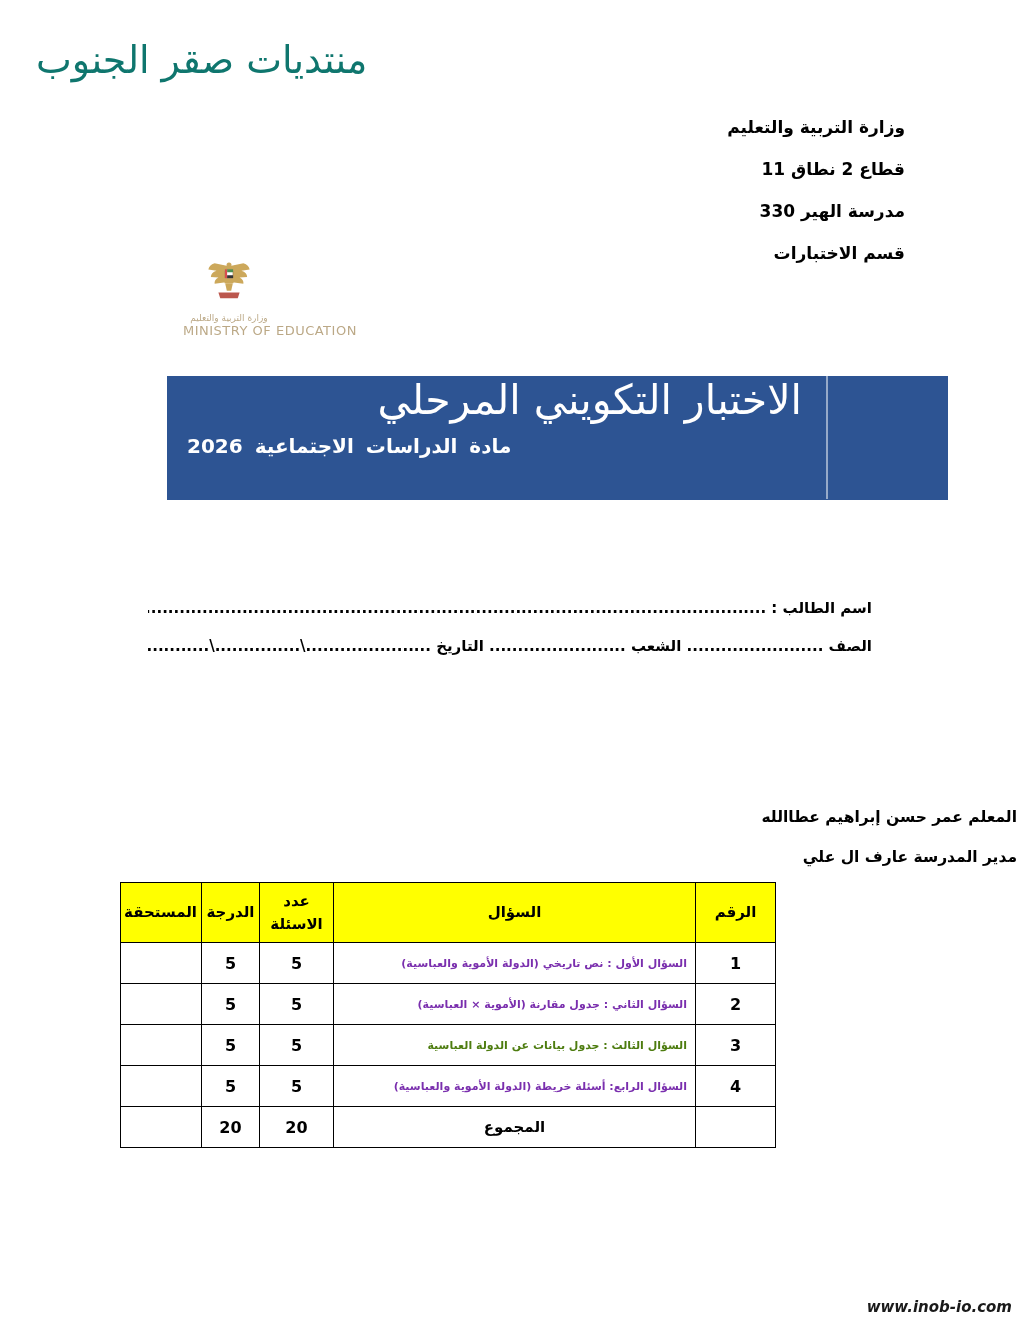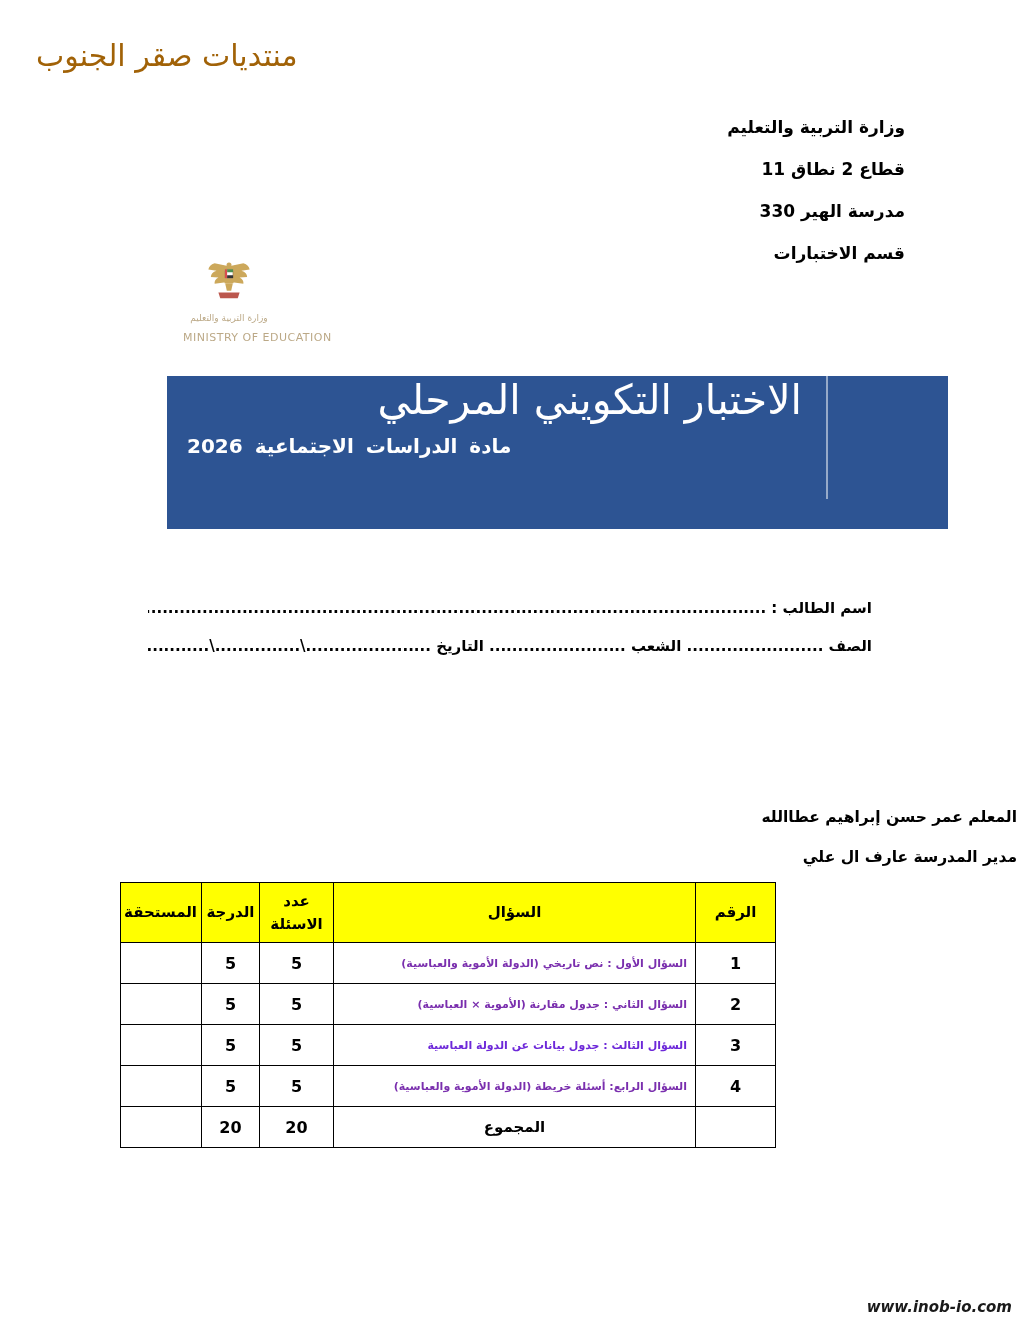--- a/index.html
+++ b/index.html
@@ -4,39 +4,39 @@
 <style>
   * { margin:0; padding:0; box-sizing:border-box; }
   html,body { background:#ffffff; }
   body { width:1020px; height:1320px; font-family:"DejaVu Sans", sans-serif; }
   .page { position:relative; width:1020px; height:1320px; background:#fff; overflow:hidden; }
 
   
   .forum-title {
     position:absolute; left:36px; top:38px;
     direction:rtl; white-space:nowrap;
-    font-size:30px; color:#a16207; font-family:"DejaVu Sans", sans-serif;
+    font-size:38px; color:#0f766e; font-family:"DejaVu Sans", sans-serif;
   }
 
   
   .ministry-header {
     position:absolute; right:115px; top:106px;
     direction:rtl; text-align:right;
     font-size:17px; font-weight:bold; color:#000;
   }
   .ministry-header .mh-line { line-height:42px; white-space:nowrap; }
 
   
   .logo { position:absolute; left:183px; top:260px; width:92px; text-align:center; opacity:.85; }
   .logo svg { display:block; margin:0 auto; }
   .logo-ar { font-size:9px; color:#b09a72; margin-top:3px; white-space:nowrap; direction:rtl; }
-  .logo-en { font-size:11px; color:#b09a72; letter-spacing:.5px; white-space:nowrap;margin-top:8px; }
+  .logo-en { font-size:13px; color:#b09a72; letter-spacing:.5px; white-space:nowrap; }
 
   
-  .banner { position:absolute; left:167px; top:376px; width:781px; height:153px; }
+  .banner { position:absolute; left:167px; top:376px; width:781px; height:124px; }
   .banner-main { position:absolute; left:0; top:0; width:659px; height:123px; }
   .banner-divider { position:absolute; left:659px; top:0; width:2px; height:123px; background:rgba(255,255,255,.5); }
   .banner-title {
     position:absolute; top:-4px; right:24px;
     direction:rtl; white-space:nowrap;
     font-size:41px; line-height:56px; color:#ffffff;
   }
   .banner-subtitle {
     position:absolute; top:58px; left:20px;
     direction:rtl; white-space:nowrap;
@@ -161,21 +161,21 @@
       </tr>
       <tr>
         <td class="cell-num">2</td>
         <td class="cell-q" style="color: rgb(122, 47, 174);">السؤال الثاني : جدول مقارنة (الأموية × العباسية)</td>
         <td class="cell-val">5</td>
         <td class="cell-val">5</td>
         <td class="cell-val"></td>
       </tr>
       <tr>
         <td class="cell-num">3</td>
-        <td class="cell-q" style="color: #6d28d9;">السؤال الثالث : جدول بيانات عن الدولة العباسية</td>
+        <td class="cell-q" style="color: #4d7c0f;">السؤال الثالث : جدول بيانات عن الدولة العباسية</td>
         <td class="cell-val">5</td>
         <td class="cell-val">5</td>
         <td class="cell-val"></td>
       </tr>
       <tr>
         <td class="cell-num">4</td>
         <td class="cell-q" style="color: rgb(122, 47, 174);">السؤال الرابع: أسئلة خريطة (الدولة الأموية والعباسية)</td>
         <td class="cell-val">5</td>
         <td class="cell-val">5</td>
         <td class="cell-val"></td>

